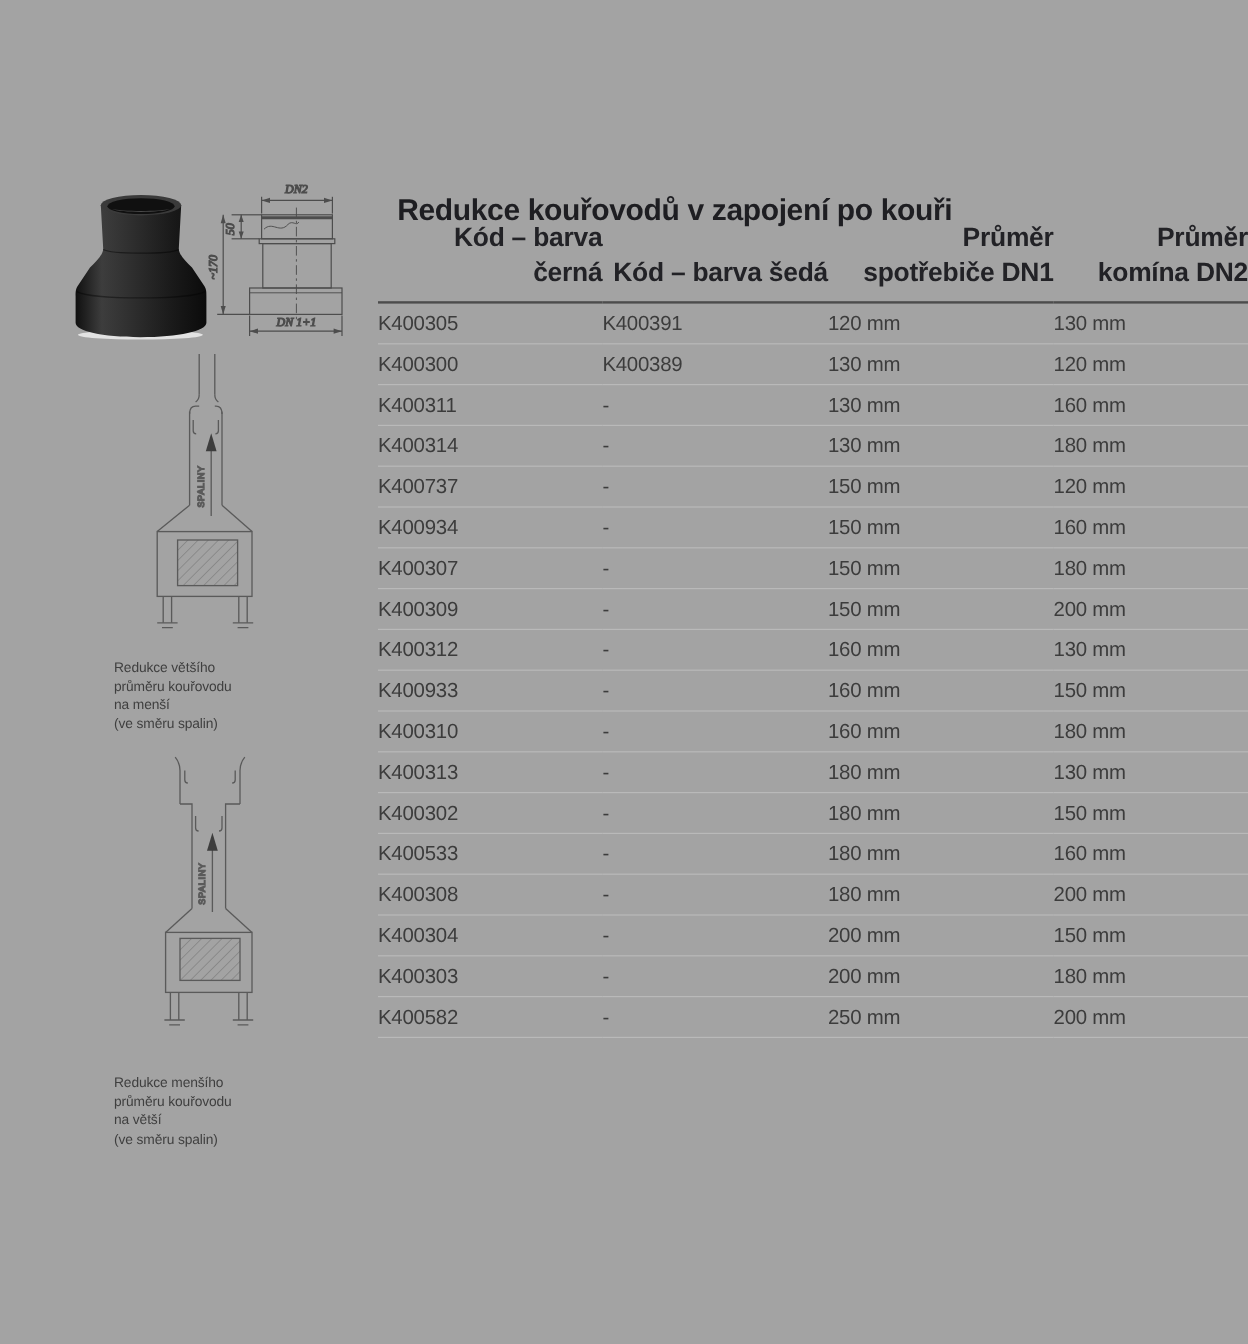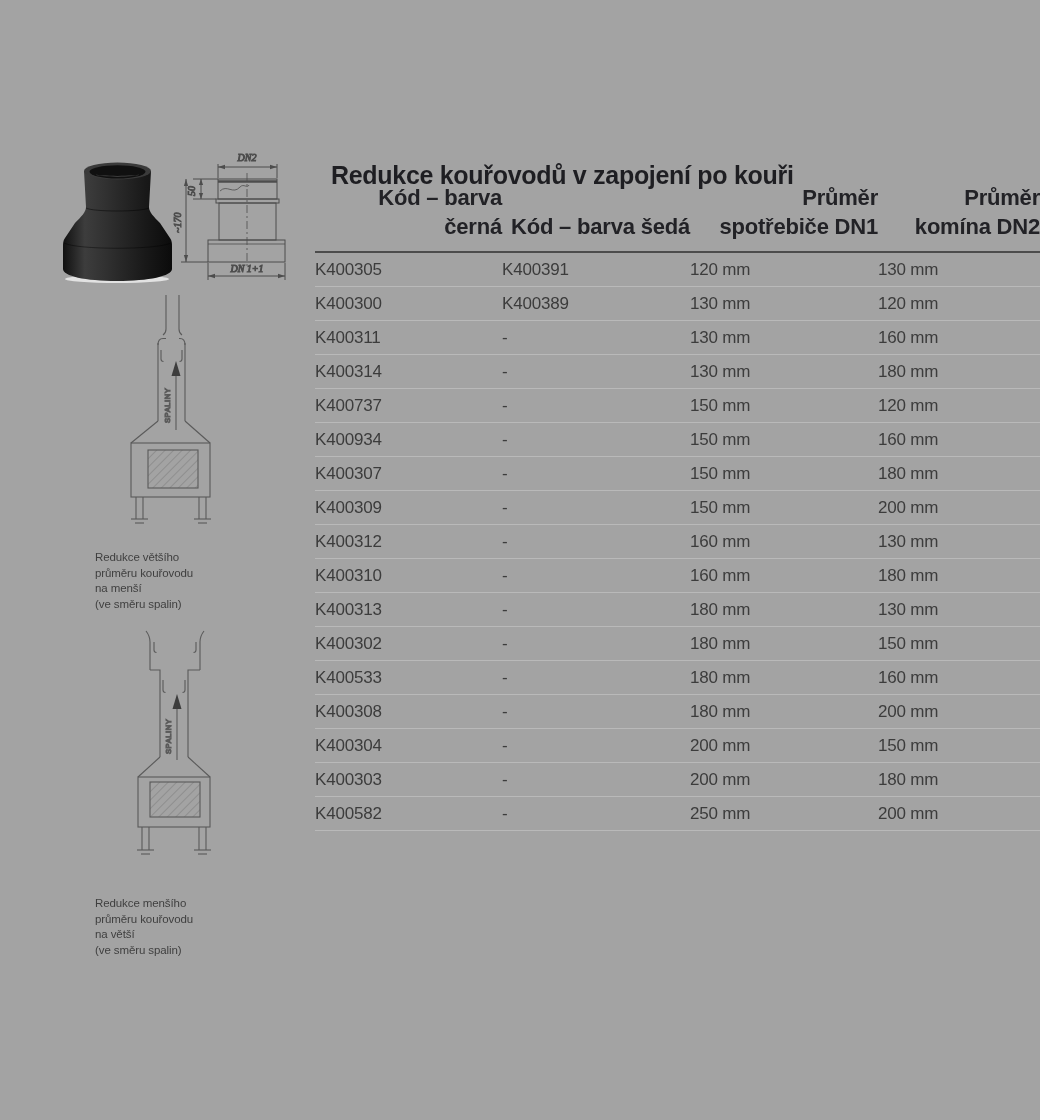--- a/index.html
+++ b/index.html
@@ -265,20 +265,26 @@
           <td>150 mm</td>
           <td>200 mm</td>
         </tr>
         <tr>
           <td>K400312</td>
           <td>-</td>
           <td>160 mm</td>
           <td>130 mm</td>
         </tr>
         <tr>
+          <td>K400933</td>
+          <td>-</td>
+          <td>160 mm</td>
+          <td>150 mm</td>
+        </tr>
+        <tr>
           <td>K400310</td>
           <td>-</td>
           <td>160 mm</td>
           <td>180 mm</td>
         </tr>
         <tr>
           <td>K400313</td>
           <td>-</td>
           <td>180 mm</td>
           <td>130 mm</td>

